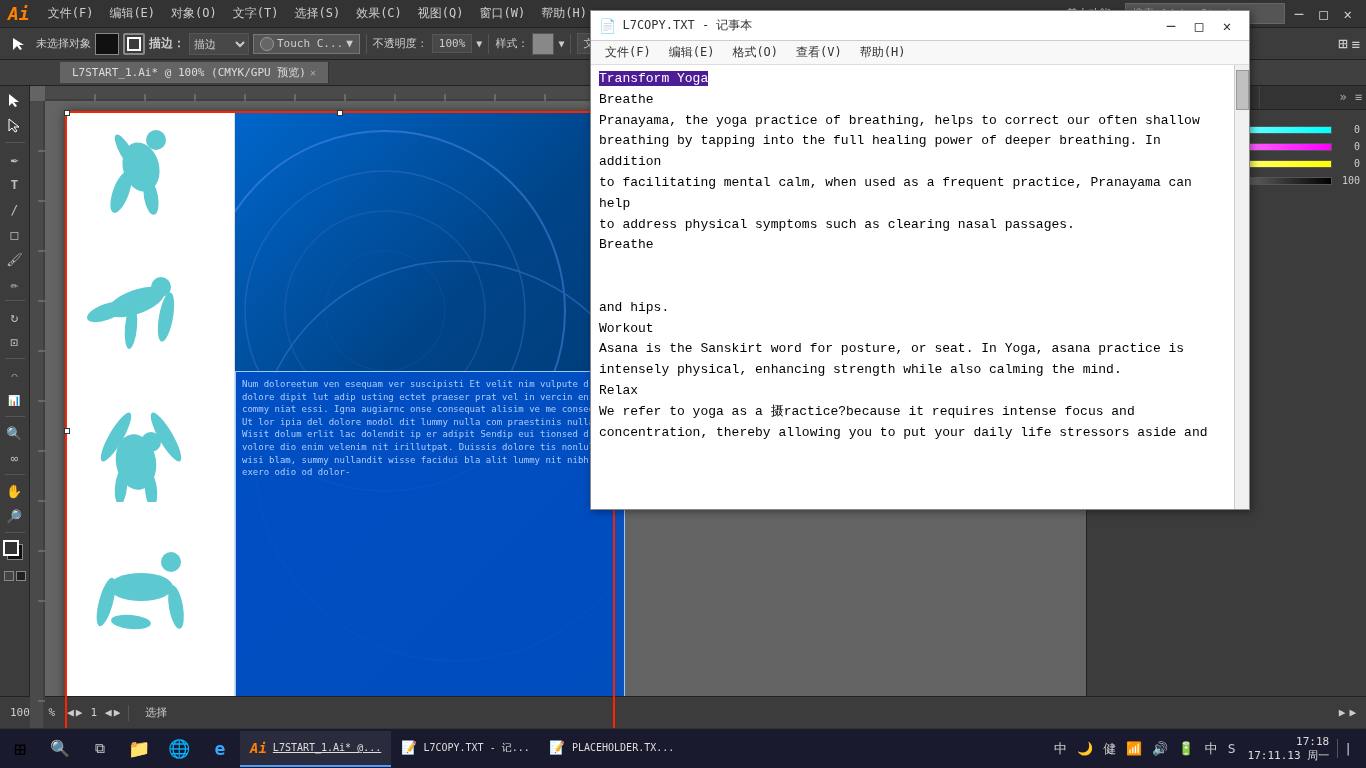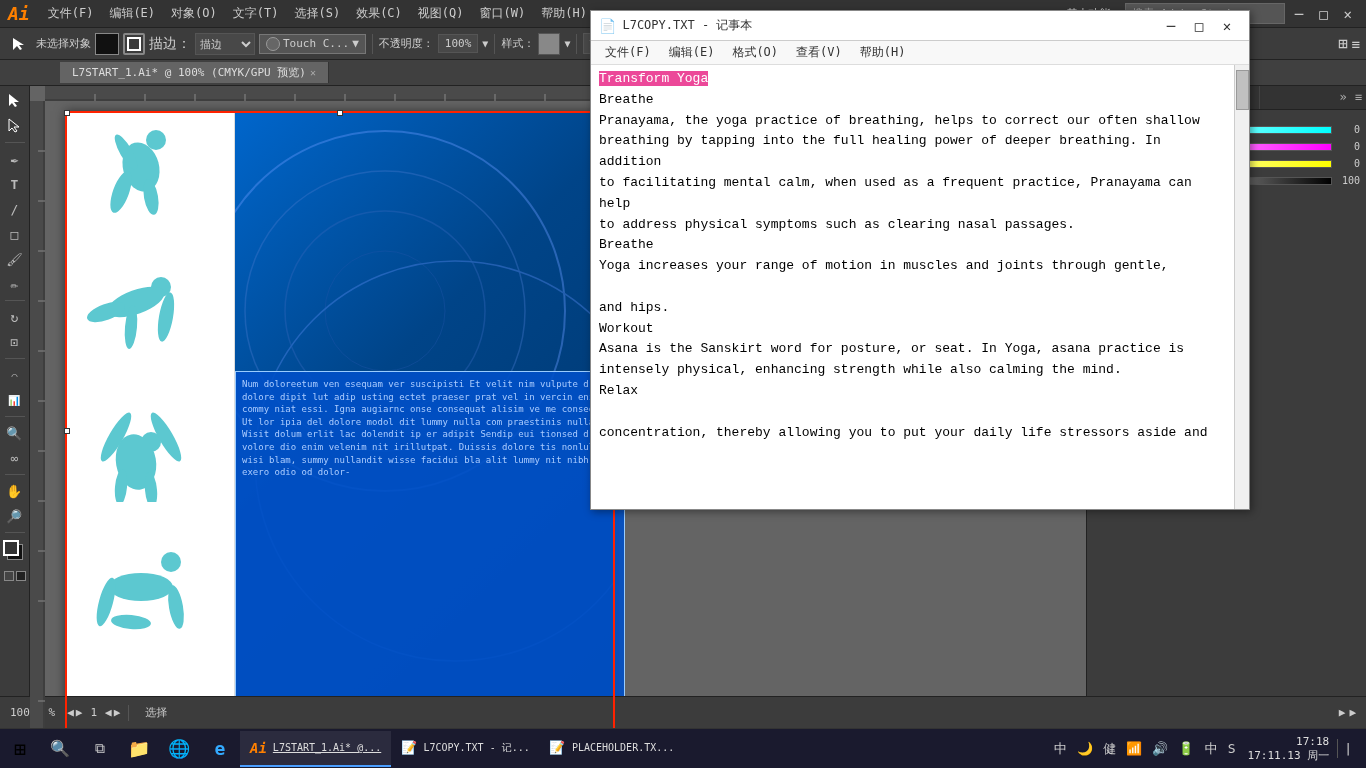--- a/index.html
+++ b/index.html
@@ -123,21 +123,21 @@
     #notepad-menubar {
       background: #f8f8f8; height: 24px; display: flex; align-items: center;
       padding: 0 6px; gap: 2px; border-bottom: 1px solid #ddd;
     }
     .np-menu { font-size: 12px; color: #333; padding: 2px 8px; cursor: pointer; }
     #notepad-content {
       flex: 1; overflow-y: auto; padding: 4px 8px;
       font-family: 'Courier New', monospace; font-size: 13px; line-height: 1.6;
       color: #000; background: white;
     }
-    .selected-text { background: #ec4899; color: white; }
+    .selected-text { background: #4c1d95; color: white; }
     #notepad-scrollbar {
       position: absolute; right: 0; top: 54px; bottom: 0; width: 15px;
       background: #f0f0f0; border-left: 1px solid #ccc;
     }
 
     
     #status-bar {
       width: 100%; height: 32px; background: #3c3c3c; display: flex; align-items: center;
       padding: 0 10px; gap: 8px; border-top: 1px solid #222; position: absolute; bottom: 0;
     }
@@ -194,21 +194,21 @@
   <div class="toolbar-item" style="background:none;border:none;">
     <svg width="16" height="16" viewBox="0 0 16 16">
         <polygon points="2,2 2,14 6,10 9,14 11,13 8,9 13,9" fill="white"></polygon>
       </svg>
   </div>
   <span style="color:#ccc;font-size:11px;">未选择对象</span>
   <div class="toolbar-black-box"></div>
   <div style="width:22px;height:22px;border:2px solid #888;border-radius:2px;background:none;display:flex;align-items:center;justify-content:center;">
     <div style="width:14px;height:14px;border:2px solid white;background:none;"></div>
   </div>
-  <span style="color:#ccc;font-size:14px;">描边：</span>
+  <span style="color:#ccc;font-size:12px;font-weight:bold;">描边：</span>
   <select class="toolbar-select" style="width:60px;">
     <option>描边</option>
   </select>
   <div class="touch-label">
     <span style="width:14px;height:14px;border-radius:50%;background:#666;border:1px solid #999;display:inline-block;"></span>
     <span>Touch C...</span>
     <span>▼</span>
   </div>
   <div class="toolbar-separator"></div>
   <span style="color:#ccc;font-size:11px;">不透明度：</span>
@@ -468,28 +468,28 @@
     <span class="np-menu">帮助(H)</span>
   </div>
   <div id="notepad-content" style="padding-right:20px;">
     <span class="selected-text">Transform Yoga</span><br>
     <span>Breathe</span><br>
     <span>Pranayama, the yoga practice of breathing, helps to correct our often shallow</span><br>
     <span>breathing by tapping into the full healing power of deeper breathing. In addition</span><br>
     <span>to facilitating mental calm, when used as a frequent practice, Pranayama can help</span><br>
     <span>to address physical symptoms such as clearing nasal passages.</span><br>
     <span>Breathe</span><br>
-    <span>Yoga increases your range of motion in muscles and joints through gentle,</span><br>
+    <br>
     <br>
     <span>and hips.</span><br>
     <span>Workout</span><br>
     <span>Asana is the Sanskirt word for posture, or seat. In Yoga, asana practice is</span><br>
     <span>intensely physical, enhancing strength while also calming the mind.</span><br>
     <span>Relax</span><br>
-    <br>
+    <span>We refer to yoga as a 摄ractice?because it requires intense focus and</span><br>
     <span>concentration, thereby allowing you to put your daily life stressors aside and</span><br>
     <br>
   </div>
   <div id="notepad-scrollbar">
     <div style="width:13px;height:40px;background:#c0c0c0;margin:0 1px;margin-top:5px;border:1px solid #999;"></div>
   </div>
 </div>
 
 <div id="status-bar" style="bottom:40px;">
   <span style="color:#ccc;font-size:11px;">100%</span>

